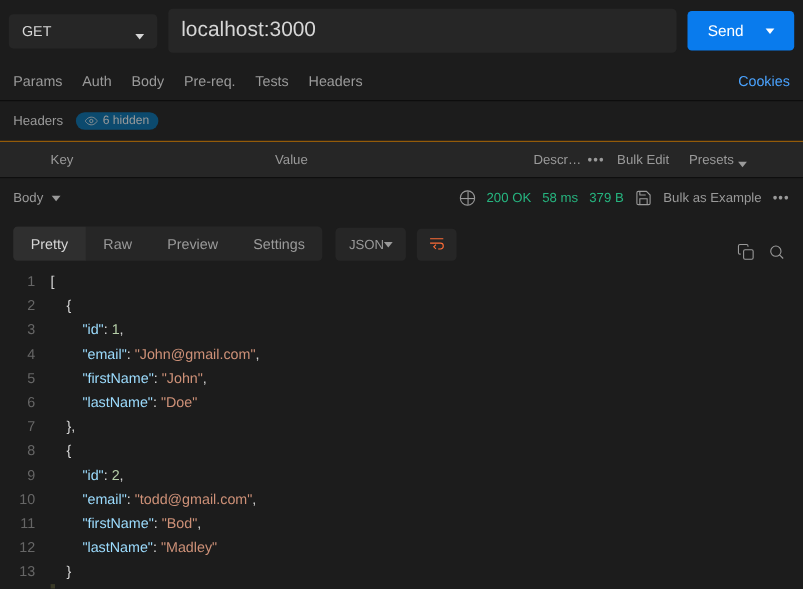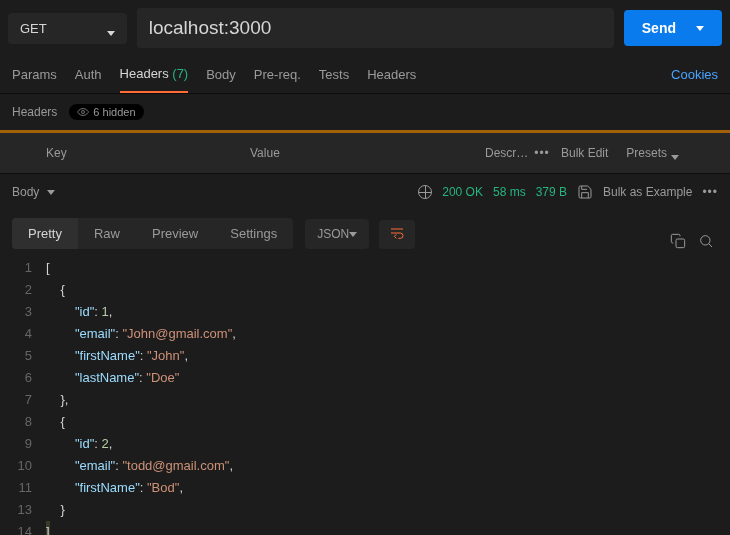--- a/index.html
+++ b/index.html
@@ -14,42 +14,42 @@
     --str:#ce9178;
     --key:#9cdcfe;
     --num:#ce9178;
     --brace:#d4d4d4;
   }
   *{box-sizing:border-box;font-family:-apple-system,Segoe UI,Arial,sans-serif;margin:0;padding:0}
   body{background:var(--bg);color:var(--text);width:730px;height:535px;overflow:hidden;font-size:13px}
   
   
   .reqbar{display:flex;gap:10px;padding:8px;align-items:center}
-  .method{background:var(--bg2);border-radius:4px;padding:8px 12px;display:flex;align-items:flex-end;gap:60px;cursor:pointer}
+  .method{background:var(--bg2);border-radius:4px;padding:8px 12px;display:flex;align-items:flex-end;gap:76px;cursor:pointer}
   .url{flex:1;background:var(--bg2);border-radius:4px;padding:9px 12px;color:var(--text);border:none;font-size:19px}
-  .send{background:var(--blue);color:#fff;border:none;border-radius:4px;padding:10px 18px;display:flex;align-items:center;gap:20px;font-size:14px;font-weight:700;cursor:pointer}
+  .send{background:var(--blue);color:#fff;border:none;border-radius:4px;padding:10px 18px;display:flex;align-items:center;gap:20px;font-size:14px;font-weight:400;cursor:pointer}
   .chev{width:0;height:0;border-left:4px solid transparent;border-right:4px solid transparent;border-top:5px solid currentColor;display:inline-block}
   
   
   .tabs{display:flex;align-items:center;padding:0 12px;gap:18px;border-bottom:1px solid #0d0d0d;font-size:13px}
   .tab{padding:10px 0;color:var(--dim);cursor:pointer}
   .tab.active{color:var(--text)}
   .tab.active .count{color:var(--green)}
   .tab.active::after{content:"";display:block;height:2px;background:var(--orange);position:relative;top:10px}
   .count{color:var(--green)}
   .spacer{flex:1}
   .cookies{color:#4aa3ff;cursor:pointer}
   
   
   .subrow{display:flex;align-items:center;gap:12px;padding:10px 12px;font-size:12px;color:var(--dim)}
-  .chip{background:#000000;border-radius:10px;padding:2px 8px;display:flex;align-items:flex-end;gap:4px;font-size:11px}
+  .chip{background:#0c4a6e;border-radius:10px;padding:2px 8px;display:flex;align-items:flex-end;gap:4px;font-size:11px}
   .eye{width:12px;height:12px}
   
   
-  .kvbar{display:flex;align-items:center;background:var(--bg2);height:44px;border-top:3px solid #a16207;border-bottom:1px solid #0d0d0d;color:var(--dim);font-size:12px}
+  .kvbar{display:flex;align-items:center;background:var(--bg2);height:34px;border-top:1px solid #a16207;border-bottom:1px solid #0d0d0d;color:var(--dim);font-size:12px}
   .kkey{width:250px;padding-left:46px}
   .kval{width:235px}
   .kdesc{width:46px;white-space:nowrap;overflow:hidden;text-overflow:ellipsis}
   .kdots{width:22px;text-align:center;letter-spacing:1px;cursor:pointer}
   .klink{padding:0 8px;cursor:pointer}
   .kpresets{display:flex;align-items:flex-end;gap:4px;padding:0 10px;cursor:pointer}
   
   
   .respbar{display:flex;align-items:center;gap:10px;padding:10px 12px;font-size:12px}
   .bodylbl{color:var(--dim);cursor:pointer;display:flex;align-items:center;gap:8px}
@@ -94,21 +94,20 @@
   <input class="url" value="localhost:3000" style="">
   <button class="send">
     <span>Send</span>
     <span class="chev" style="border-top-color:#fff"></span>
   </button>
 </div>
 
 <div class="tabs" id="reqtabs">
   <span class="tab">Params</span>
     <span class="tab">Auth</span>
-    <span class="tab active">Headers<span class="count"> (7)</span></span>
     <span class="tab">Body</span>
     <span class="tab">Pre-req.</span>
     <span class="tab">Tests</span>
     <span class="tab">Headers</span>
     <div class="spacer"></div>
   <span class="cookies">Cookies</span>
 </div>
 
 <div class="subrow">
   <span>Headers</span>
@@ -220,20 +219,24 @@
     </div>
     <div class="line">
       <span class="gutter">10</span>
       <span class="txt"><span>        </span><span class="jk">"email"</span><span>: </span><span class="js">"todd@gmail.com"</span><span>,</span></span>
     </div>
     <div class="line">
       <span class="gutter">11</span>
       <span class="txt"><span>        </span><span class="jk">"firstName"</span><span>: </span><span class="js">"Bod"</span><span>,</span></span>
     </div>
     <div class="line">
+      <span class="gutter">12</span>
+      <span class="txt"><span>        </span><span class="jk">"lastName"</span><span>: </span><span class="js">"Madley"</span></span>
+    </div>
+    <div class="line">
       <span class="gutter">13</span>
       <span class="txt"><span>    }</span></span>
     </div>
     <div class="line hl">
       <span class="gutter">14</span>
       <span class="txt"><span>]</span></span>
     </div>
   </div>
 
 </body></html>

